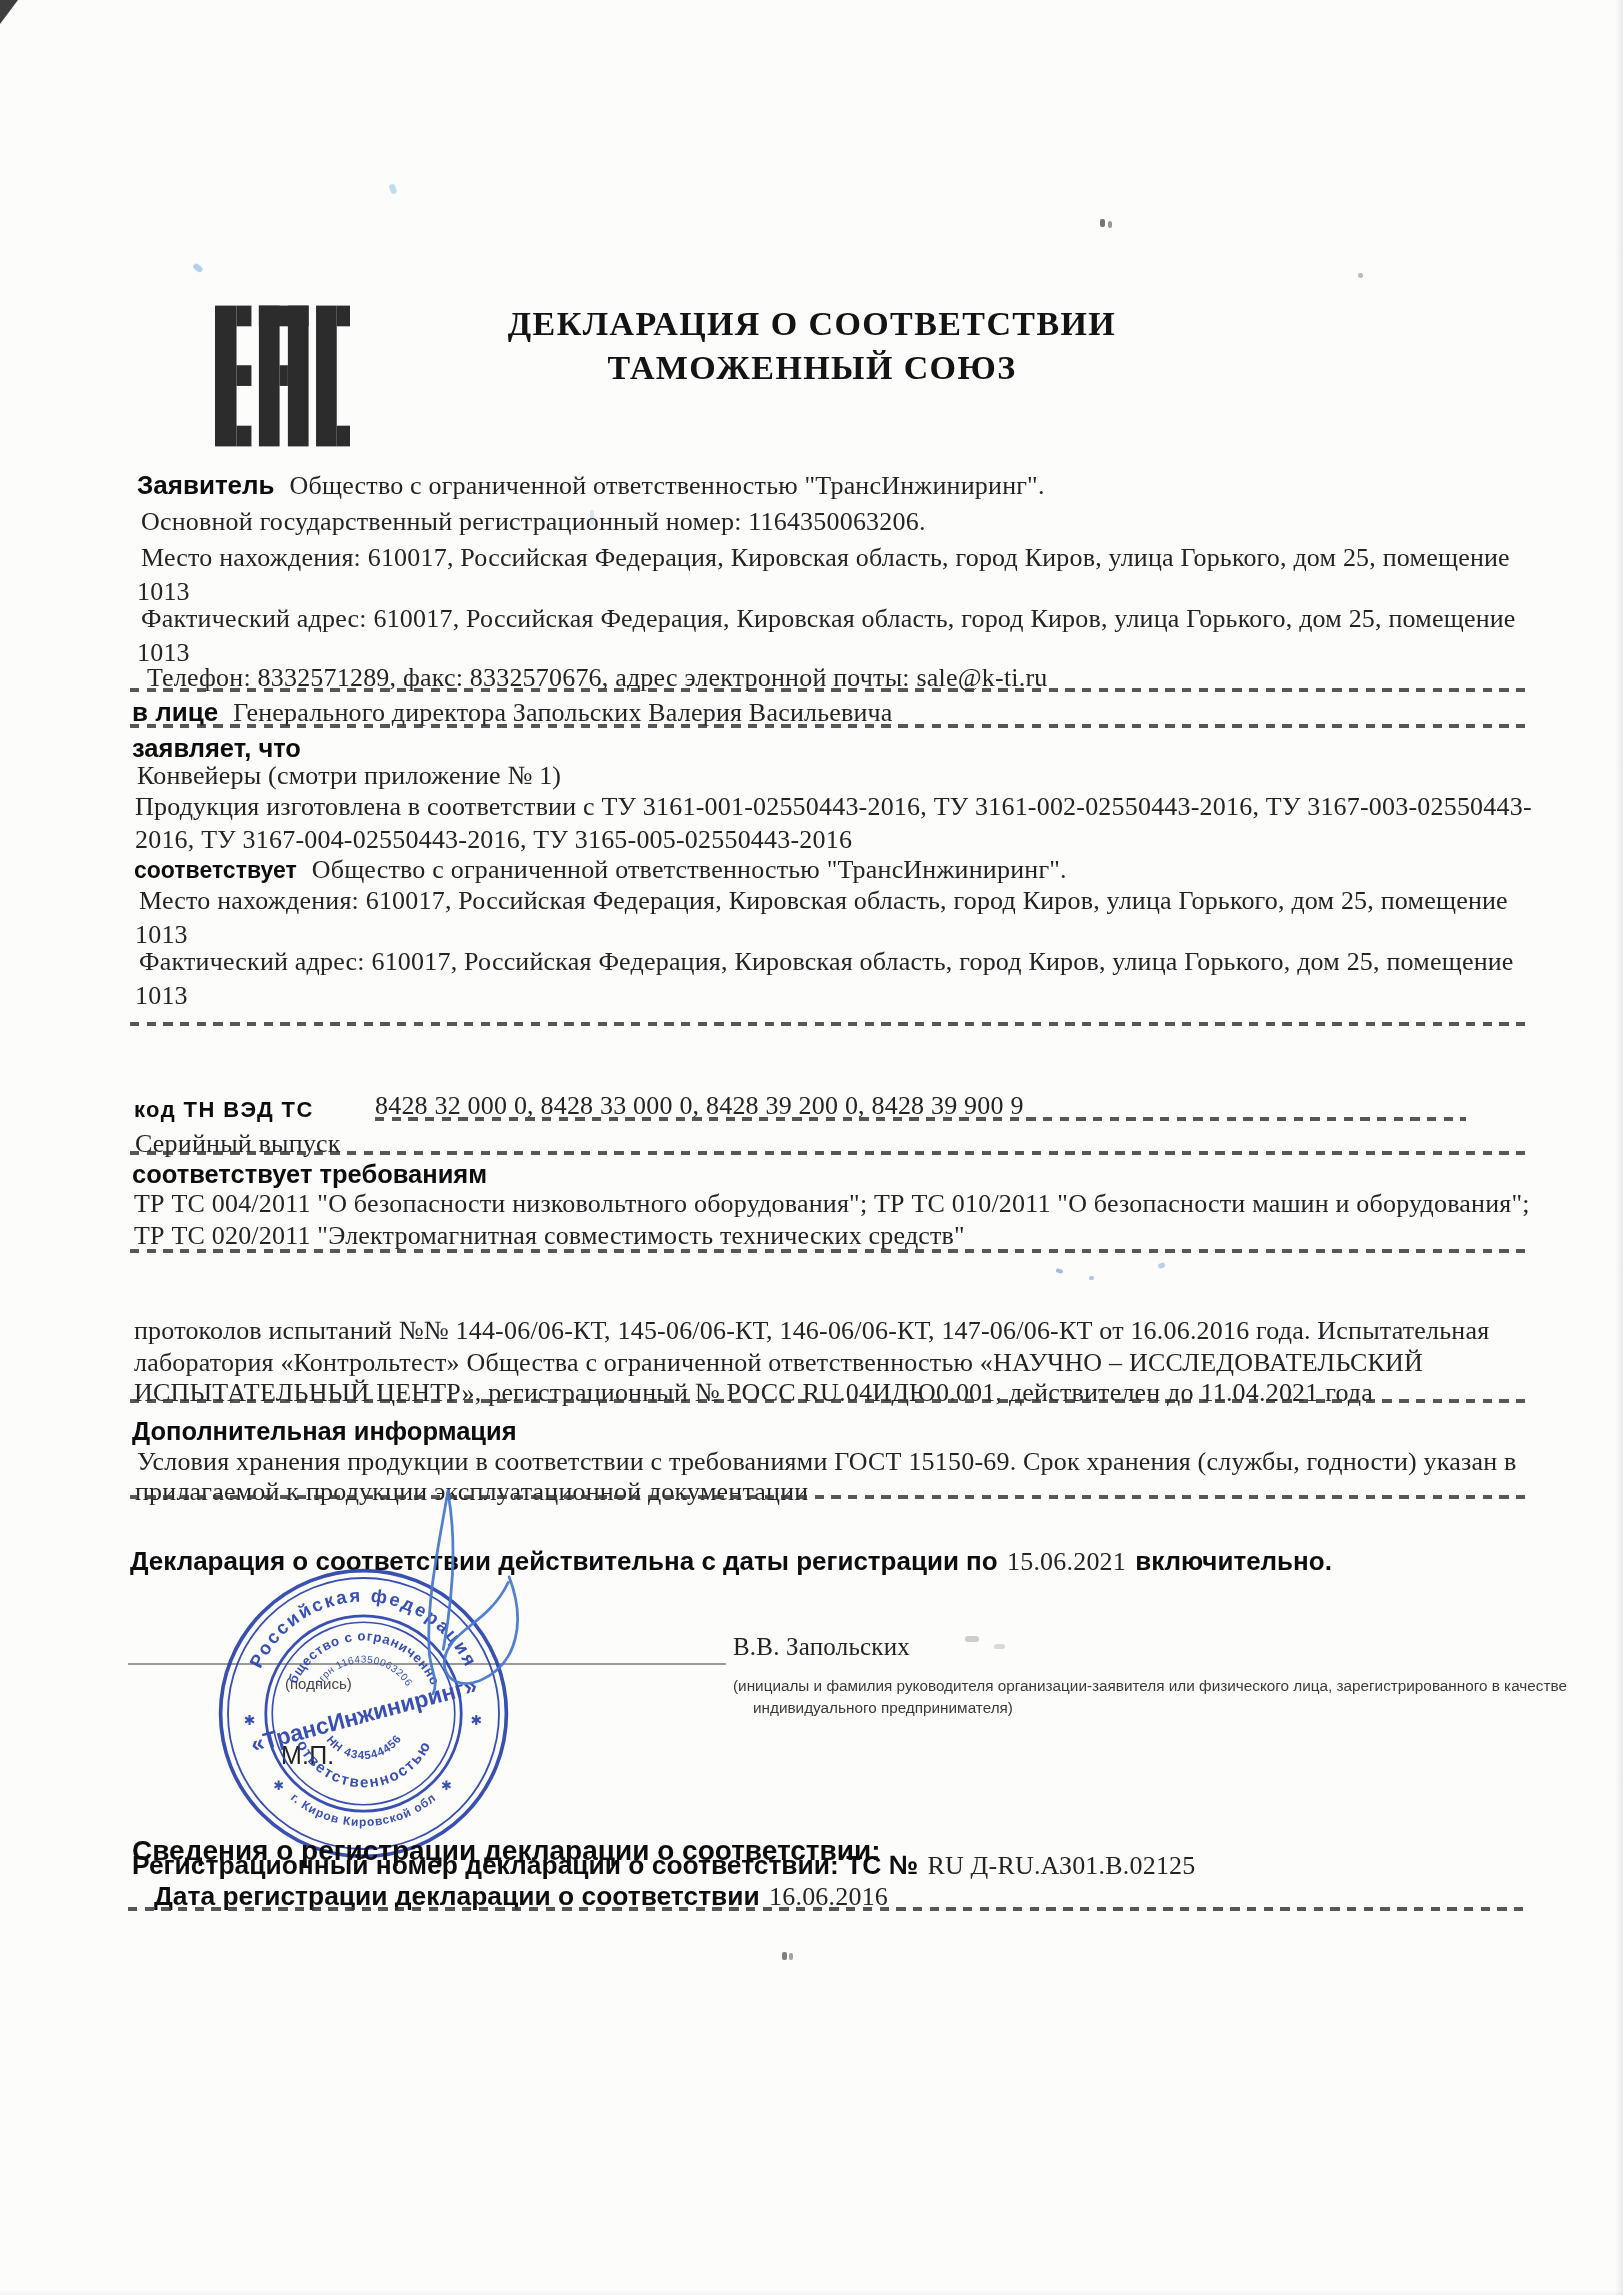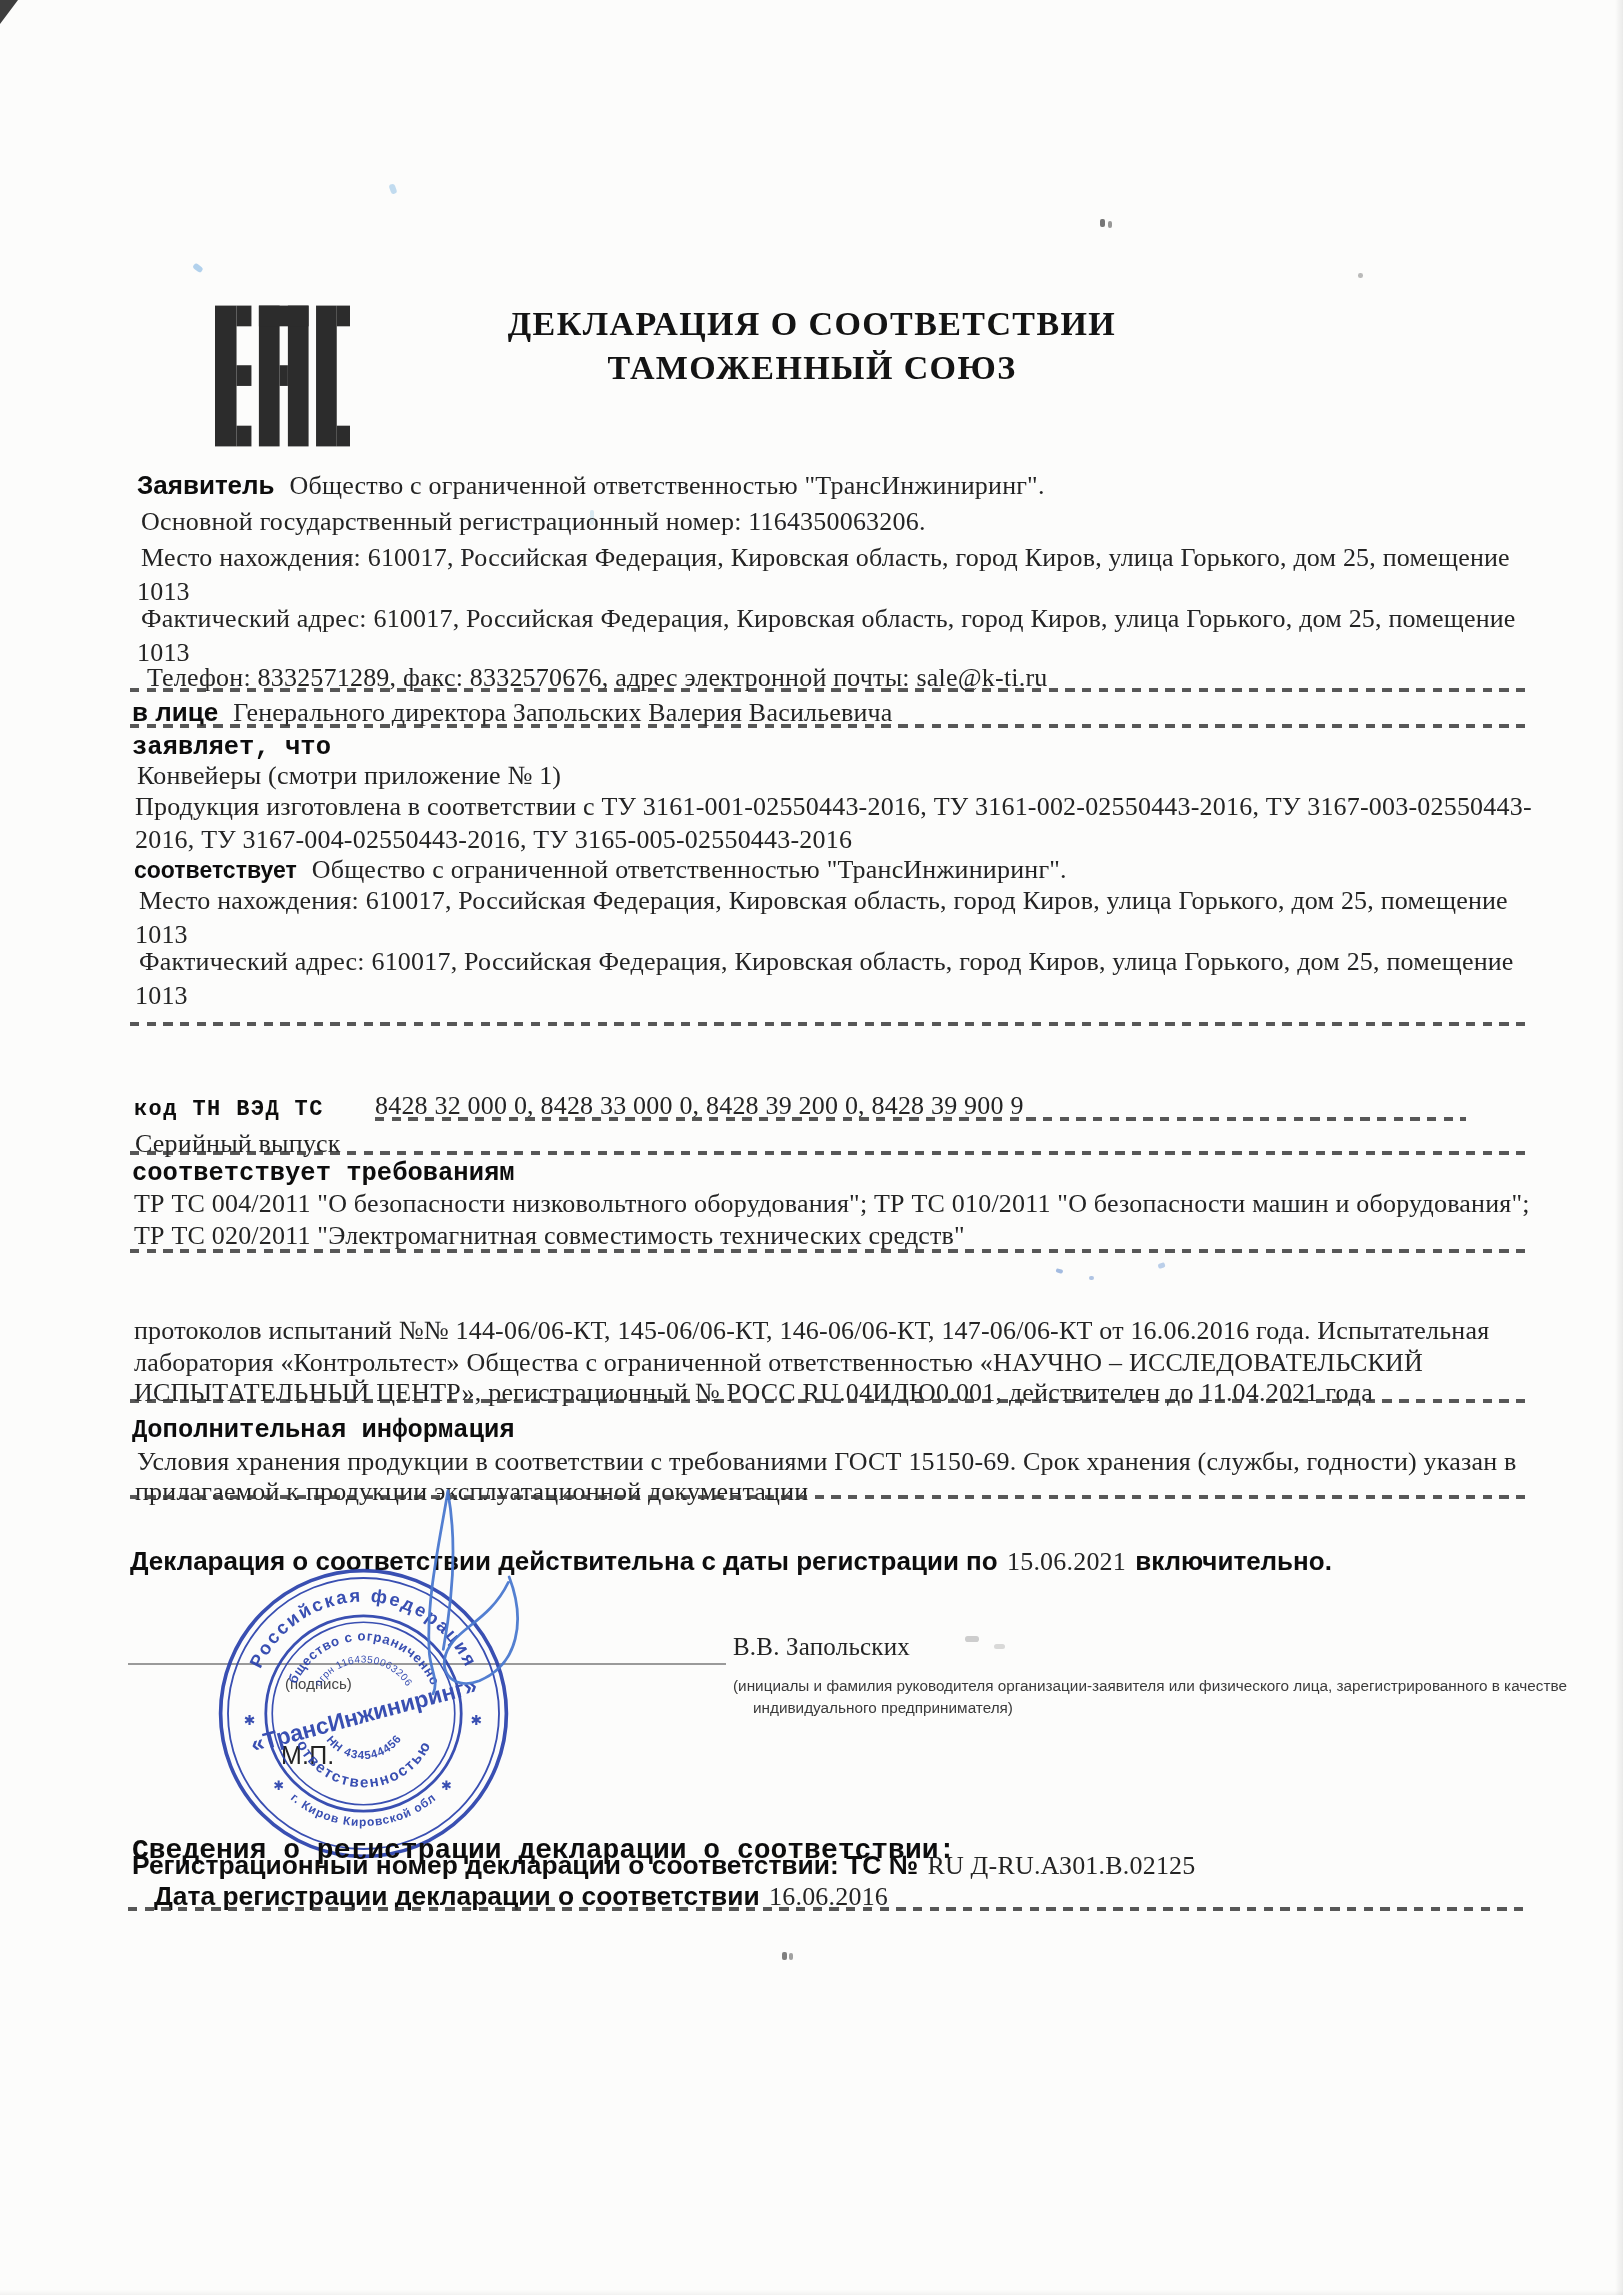--- a/index.html
+++ b/index.html
@@ -2,21 +2,21 @@
 <html style="font-size:15px"><head>
 <meta charset="utf-8">
 <style>
   html,body{margin:0;padding:0;background:#9a9a9a;}
   .page{position:relative;width:1623px;height:2296px;margin:0 auto;background:#fcfcfb;overflow:hidden;
         font-family:"Liberation Serif",serif;}
   .ln{position:absolute;white-space:nowrap;font-size:26px;color:#242424;letter-spacing:0.2px;line-height:1.1;}
   .b{font-family:"Liberation Sans",sans-serif;font-weight:700;color:#0d0d0d;letter-spacing:0;}
   .gapR{margin-right:15px;}
   .gapLR{margin:0 9.3px;}
-  .hdr{position:absolute;white-space:nowrap;font-family:Liberation Mono, monospace;font-weight:700;
+  .hdr{position:absolute;white-space:nowrap;font-family:Liberation Sans, sans-serif;font-weight:700;
        font-size:25.5px;color:#0d0d0d;line-height:1.1;}
   .dash{position:absolute;height:3.7px;background:repeating-linear-gradient(90deg,#3a3a3a 0 9.3px,transparent 9.3px 16.7px);opacity:.85;}
   .small{position:absolute;white-space:nowrap;font-family:"Liberation Sans",sans-serif;font-size:15.3px;color:#3a3a3a;}
   .title{position:absolute;left:223px;top:302px;width:1178px;text-align:center;font-weight:700;font-size:34px;
          letter-spacing:1.4px;color:#141414;line-height:44px;font-family:"Liberation Serif",serif;}
   .sigline{position:absolute;left:128px;top:1663px;width:598px;height:1.9px;background:#9a9a9a;}
   .artifact{position:absolute;}
   .corner{left:0;top:0;width:0;height:0;border-top:24px solid #3e3e3e;border-right:18.6px solid transparent;}
   .edge-r{right:0;top:0;width:8.3px;height:100%;background:linear-gradient(90deg,rgba(0,0,0,0),rgba(0,0,0,.07));}
   .edge-b{left:0;bottom:0;width:100%;height:6.5px;background:linear-gradient(180deg,rgba(0,0,0,0),rgba(0,0,0,.05));}

